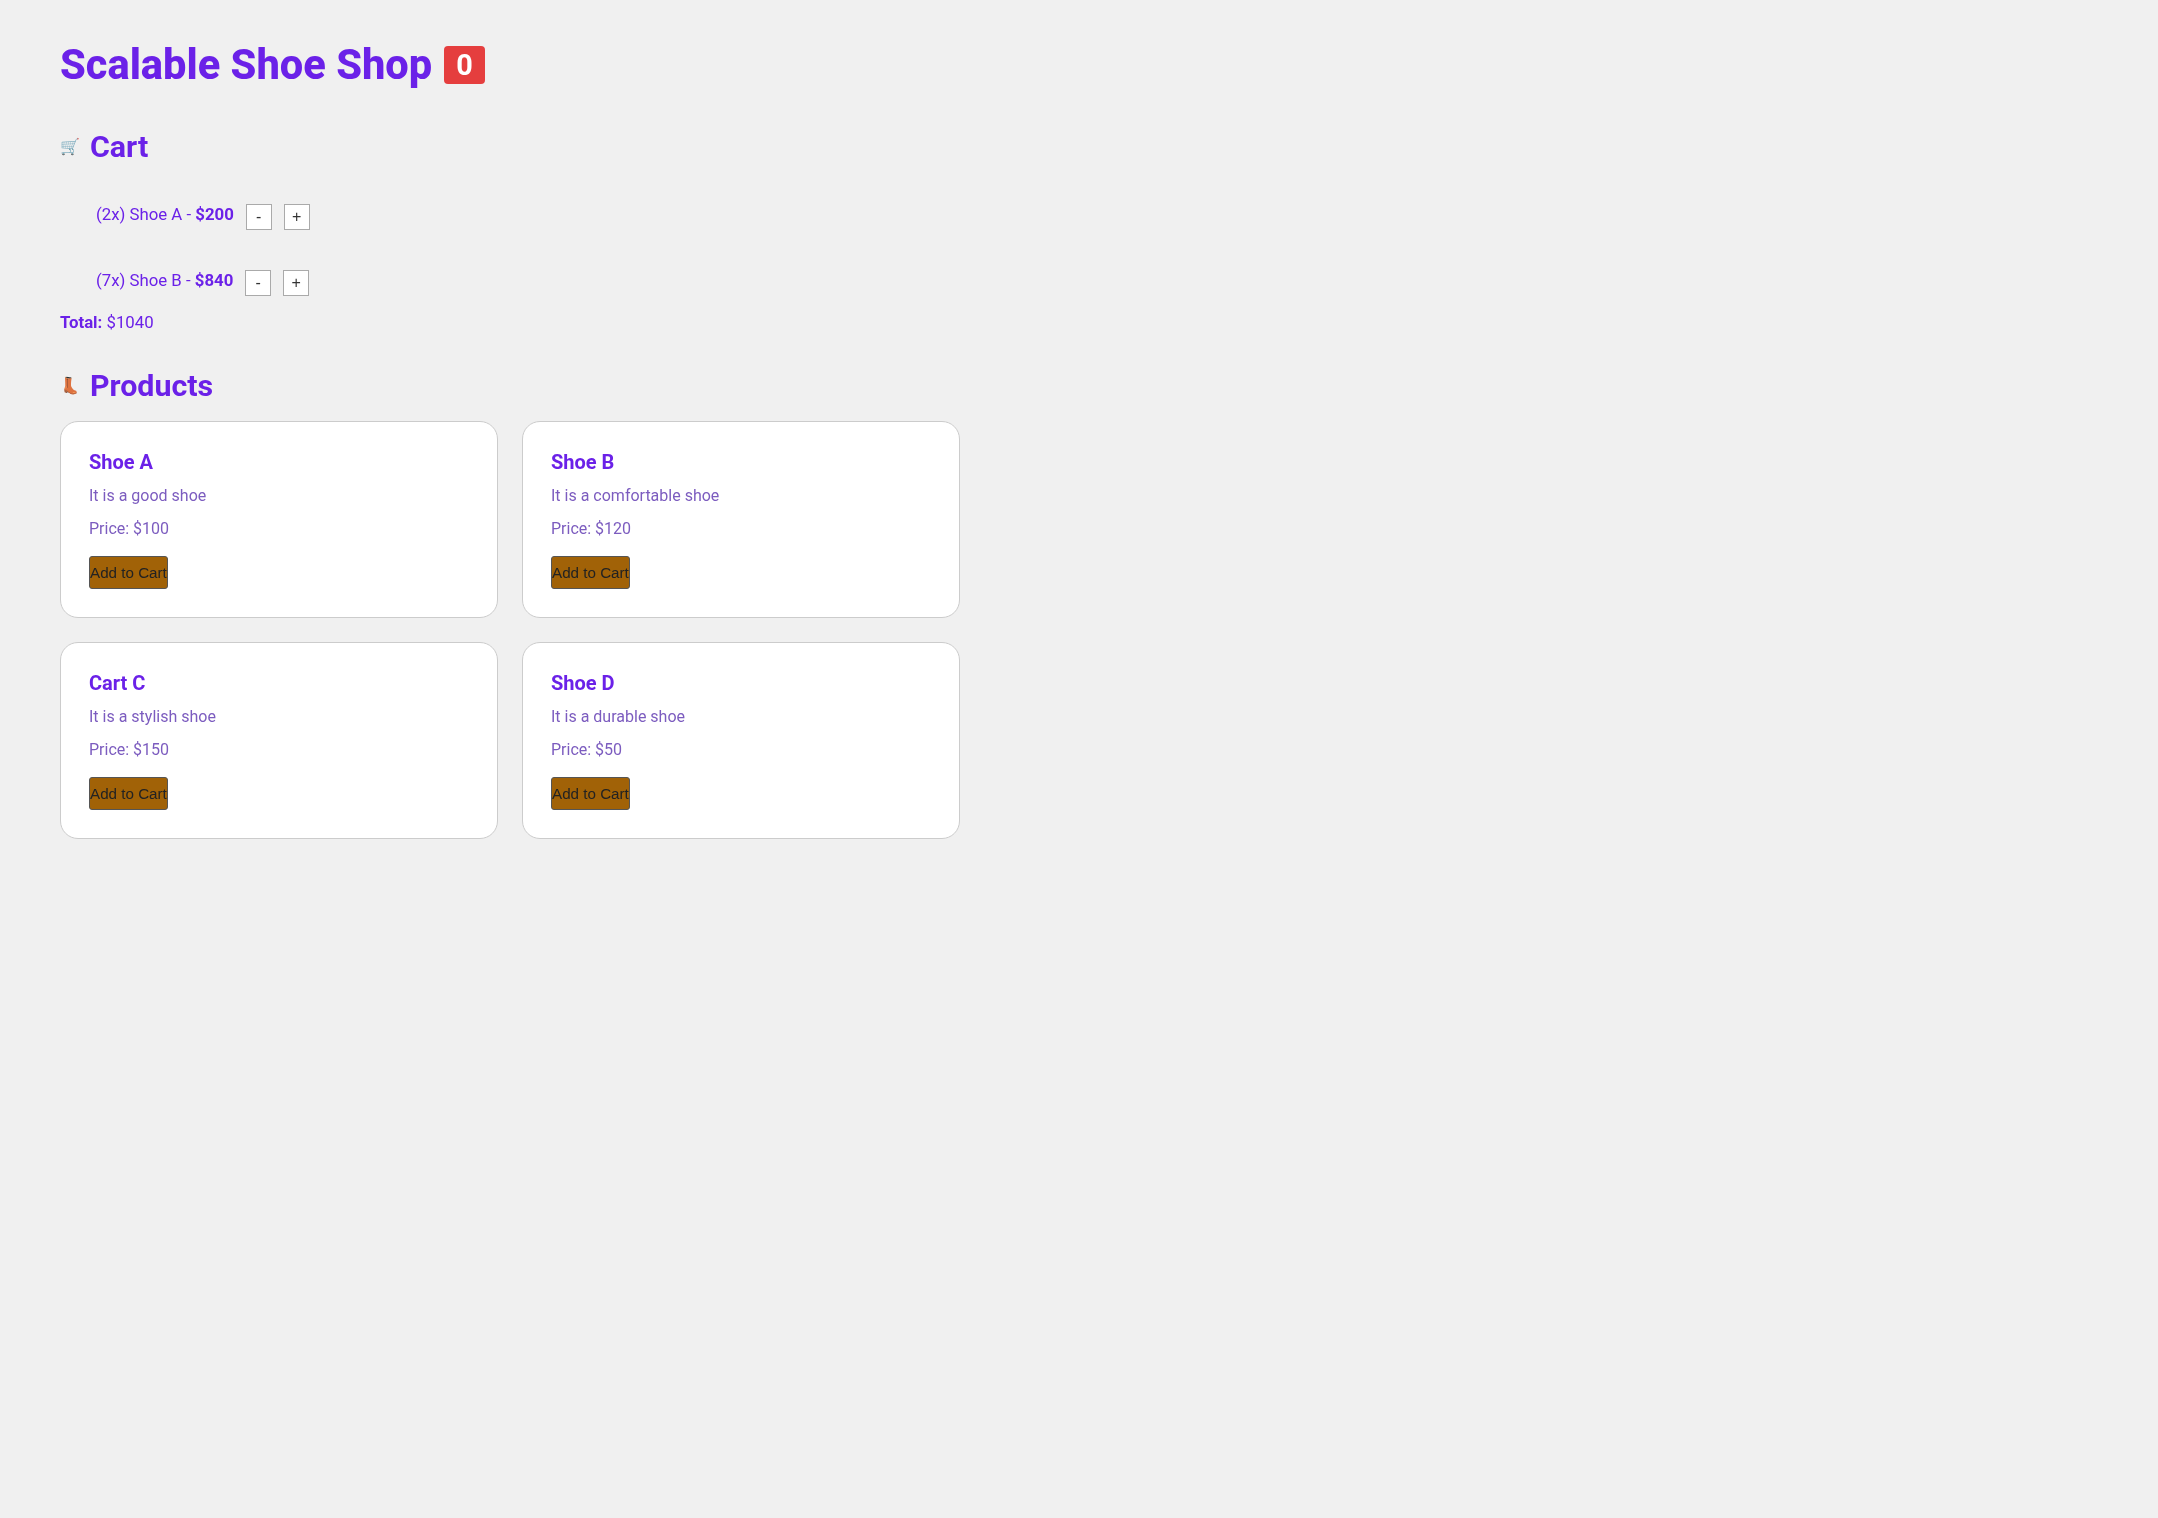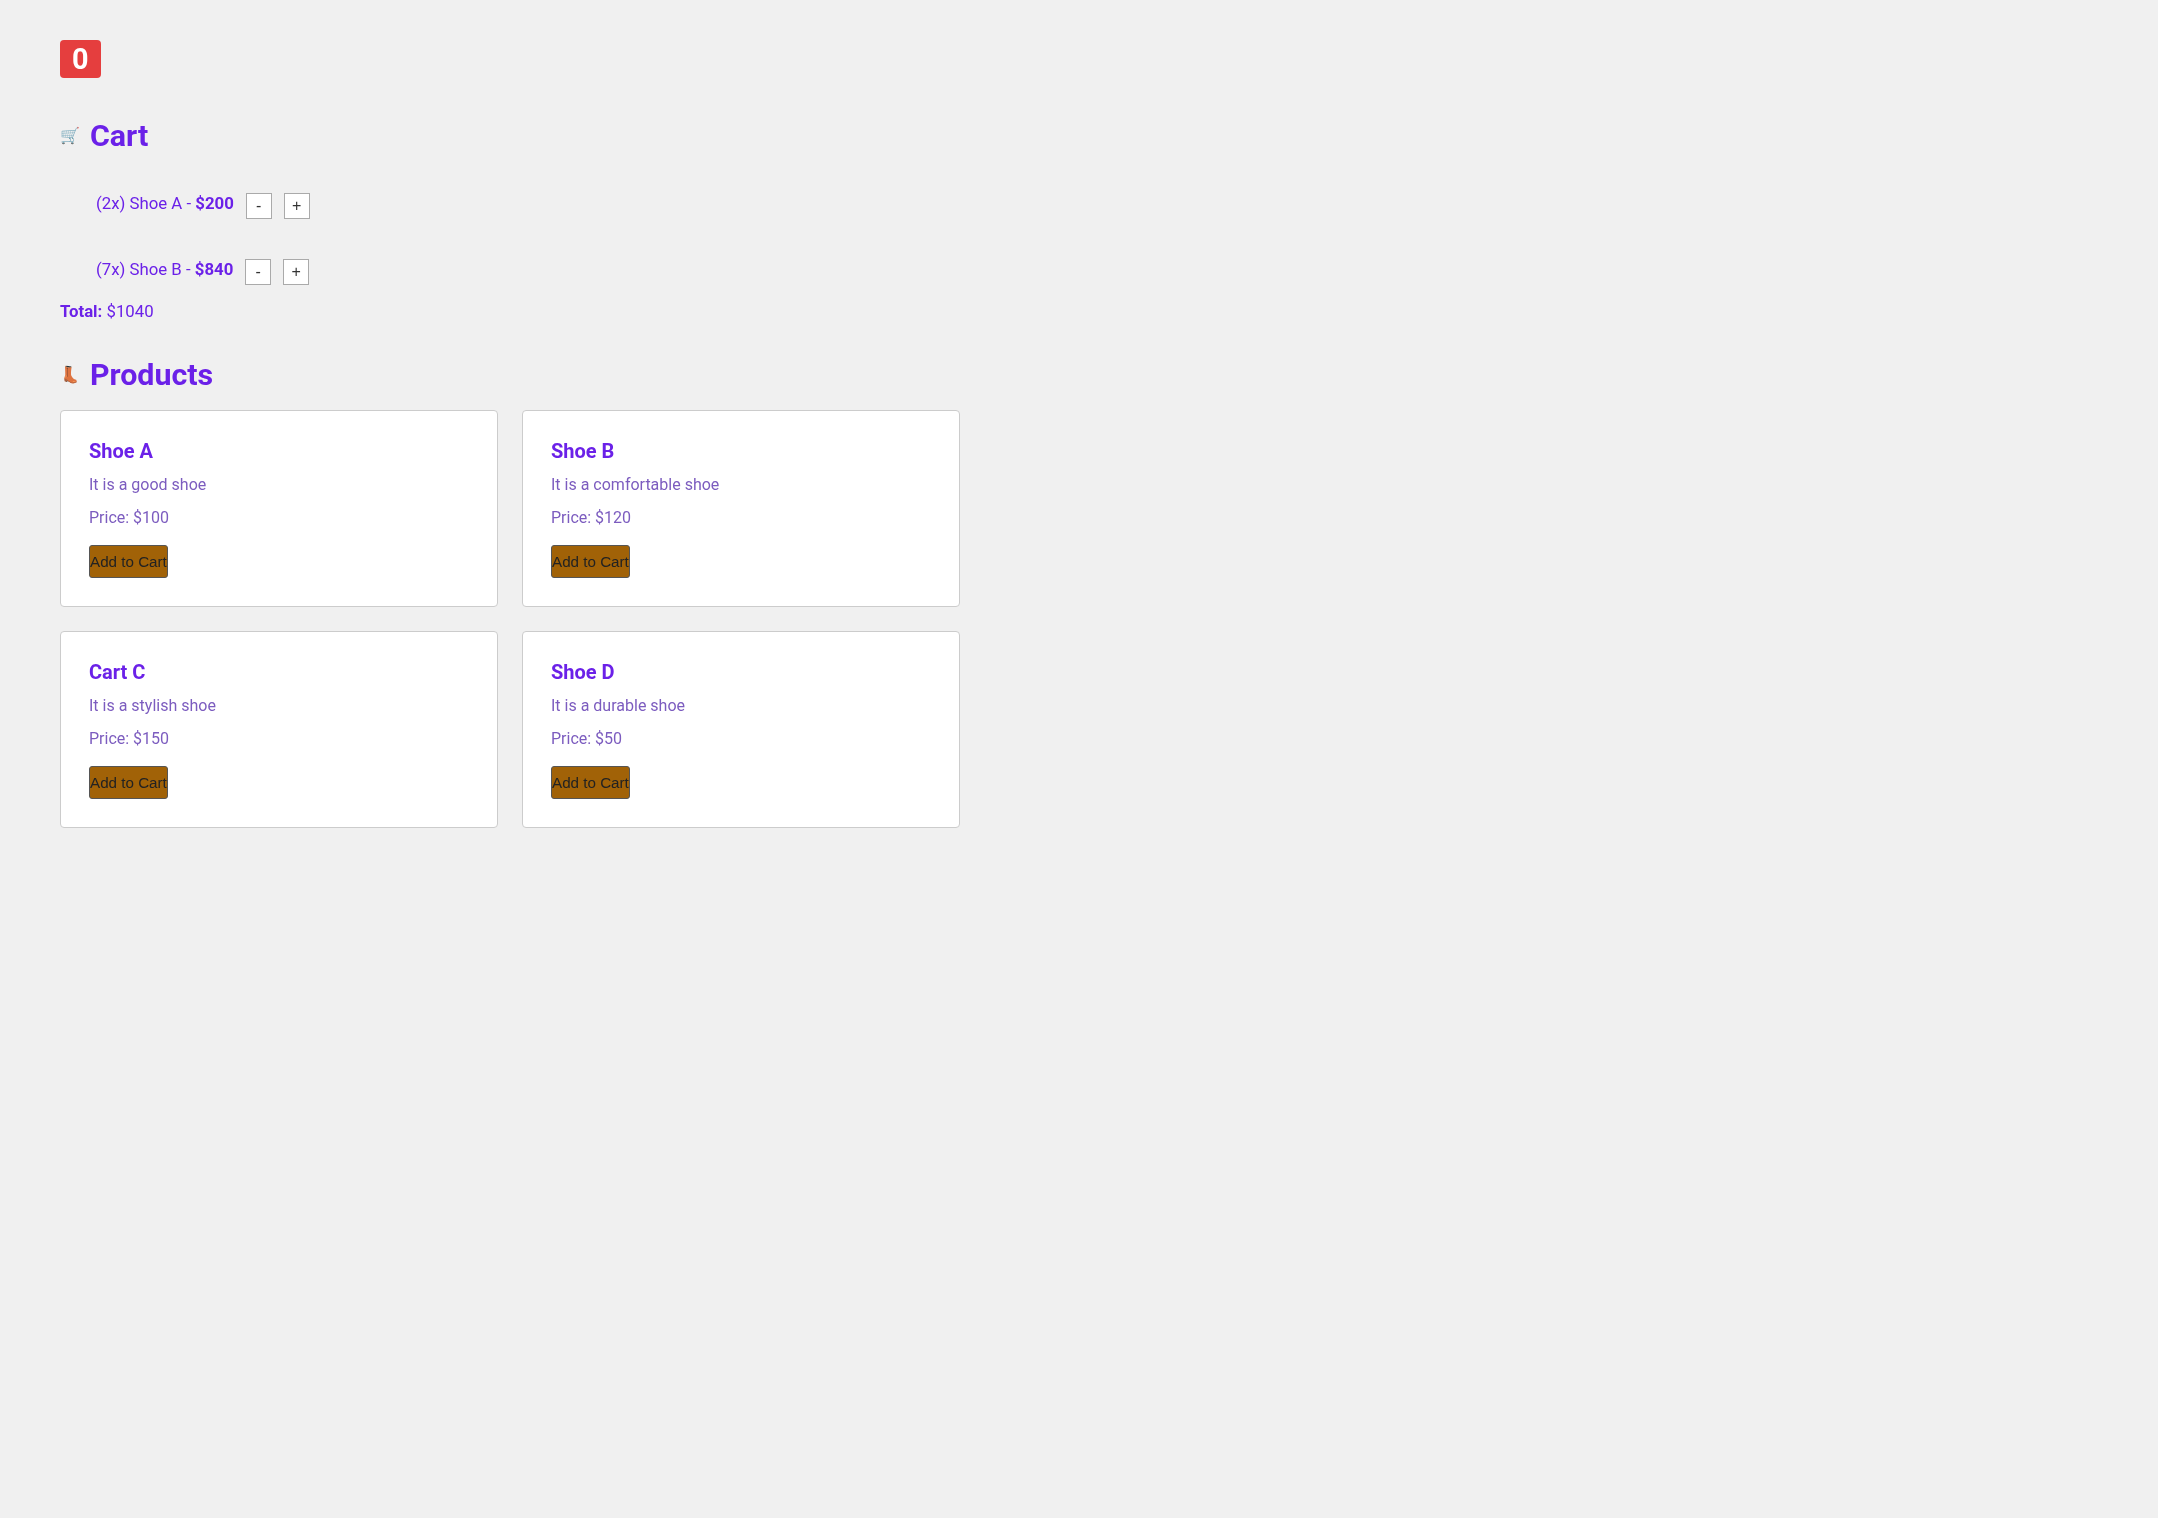--- a/index.html
+++ b/index.html
@@ -85,21 +85,21 @@
     }
     .products-grid {
       display: grid;
       grid-template-columns: 1fr 1fr;
       gap: 24px;
       max-width: 900px;
     }
     .product-card {
       background: white;
       border: 1.5px solid #ccc;
-      border-radius: 4px;
+      border-radius: 18px;
       padding: 28px 28px 28px 28px;
     }
     .product-name {
       font-size: 1.25rem;
       font-weight: 700;
       color: #6b21e8;
       margin-bottom: 12px;
     }
     .product-description {
       font-size: 1rem;
@@ -118,20 +118,21 @@
       font-size: 0.95rem;
       cursor: pointer;
       color: #222;
       border-radius: 3px;
     }
   </style>
 </head>
 <body>
 
 <div class="page-title">
+  <h1>Scalable Shoe Shop</h1>
   <span class="cart-badge">0</span>
 </div>
 
 <div class="cart-section">
   <div class="section-heading">
     <span>🛒</span>
     <h2>Cart</h2>
   </div>
   <ul class="cart-items">
     <li>

